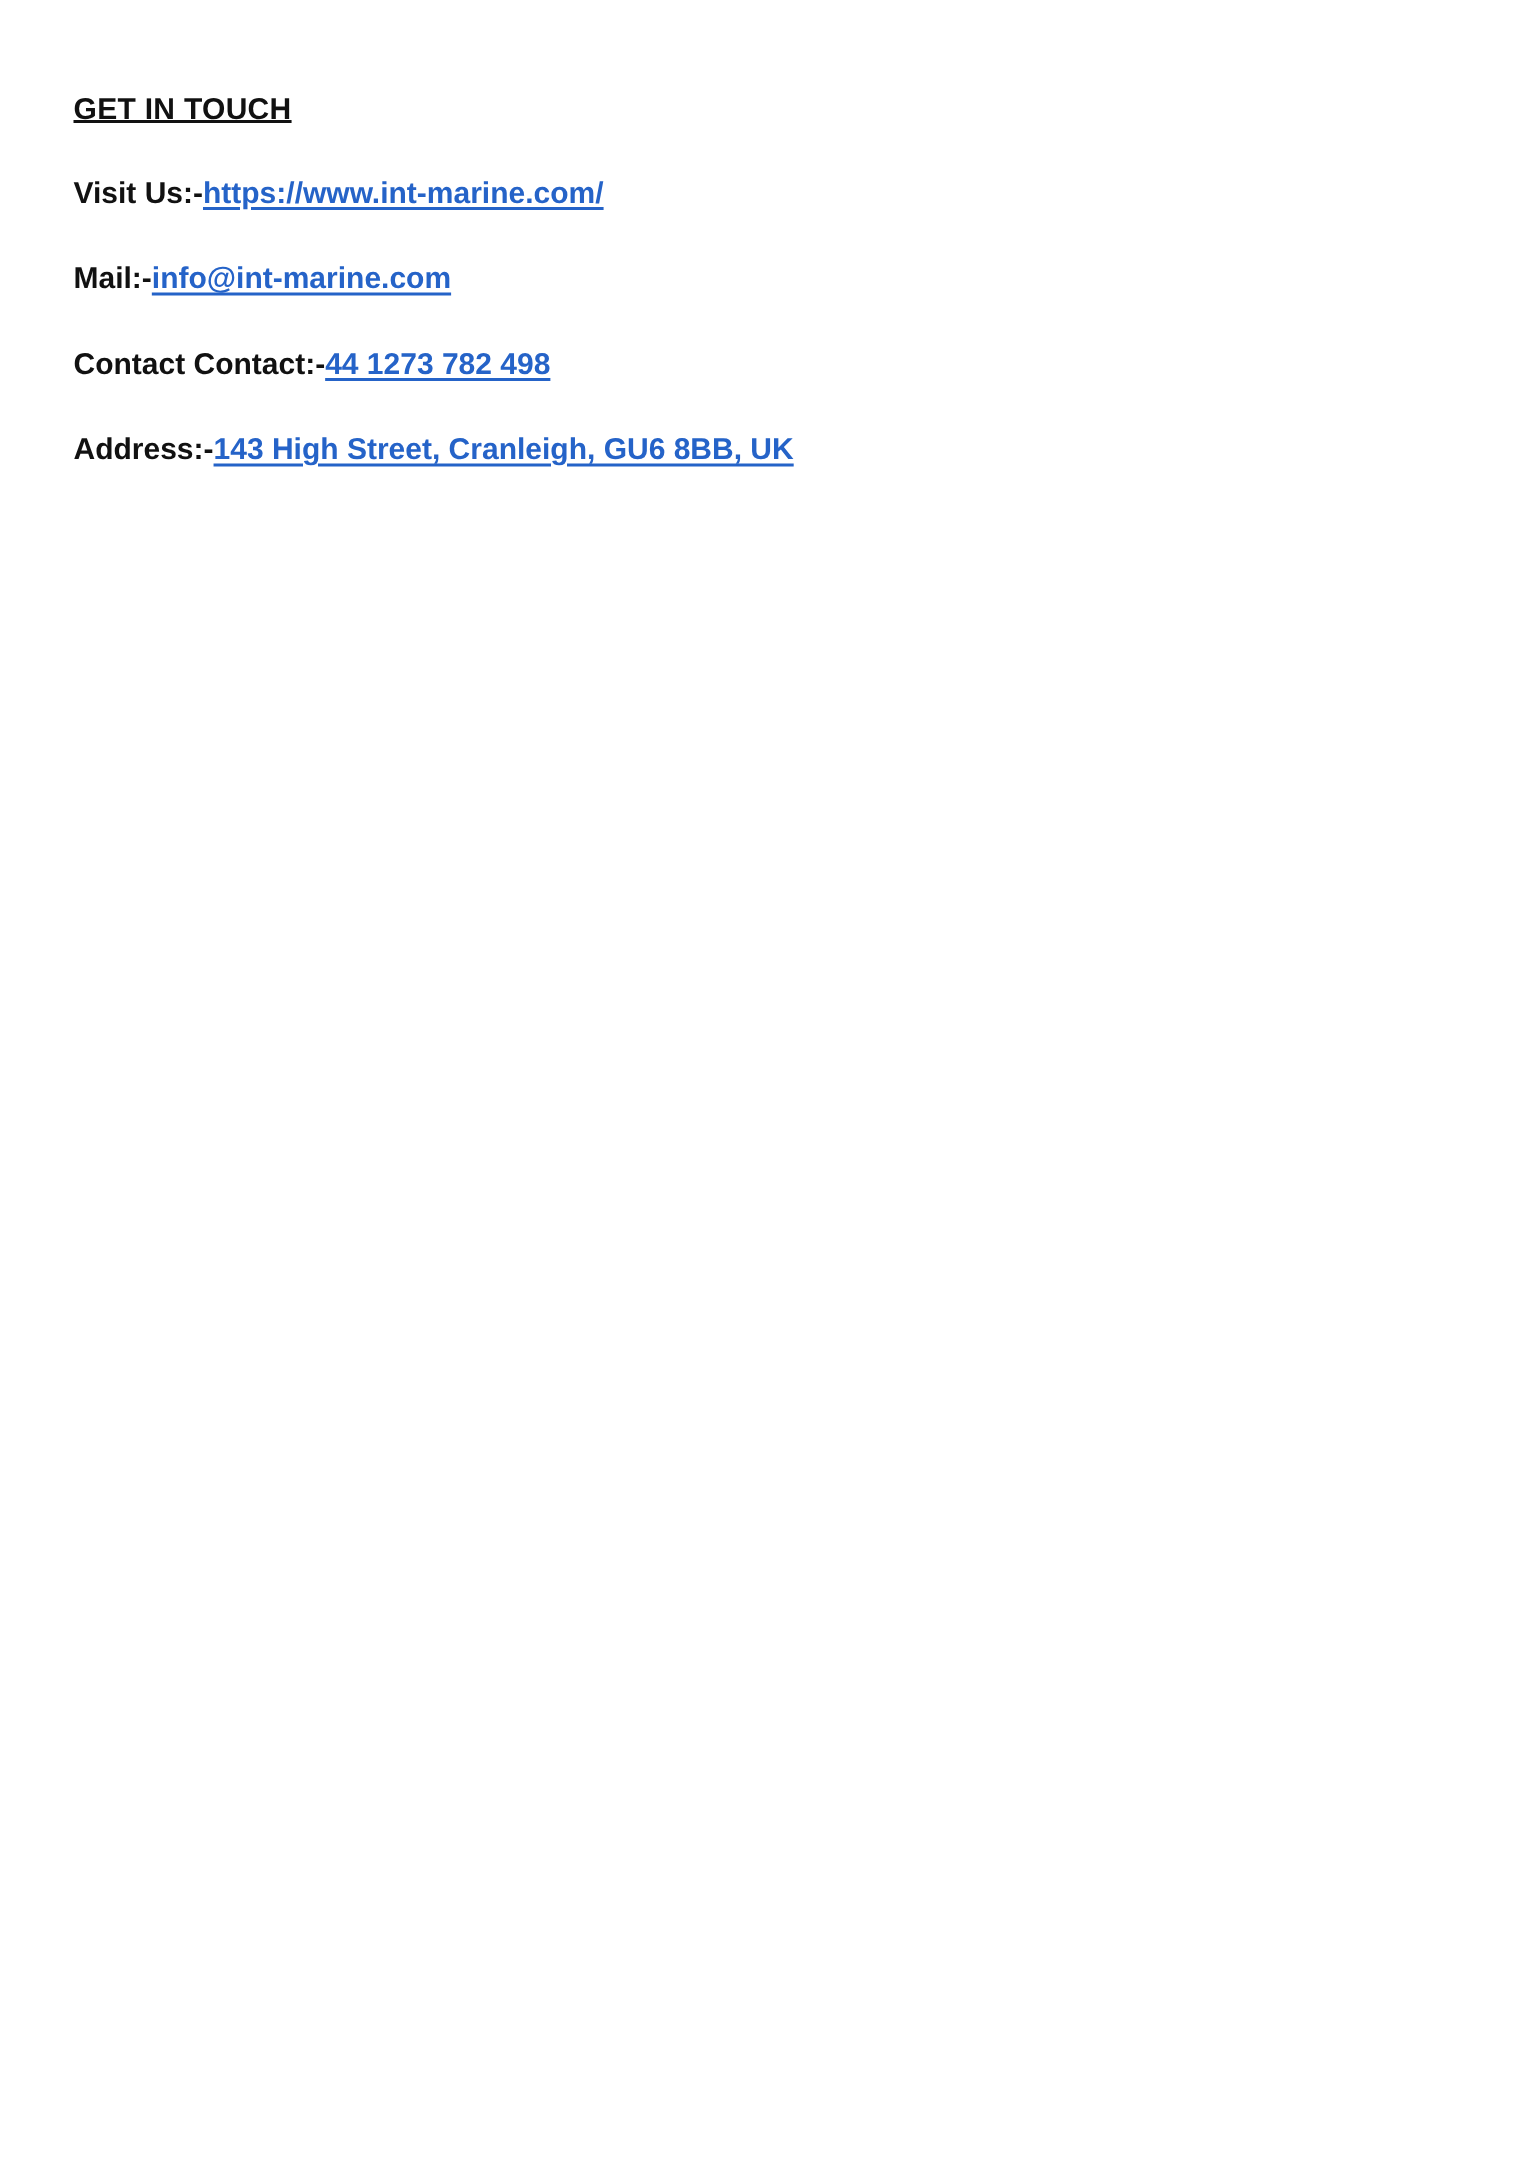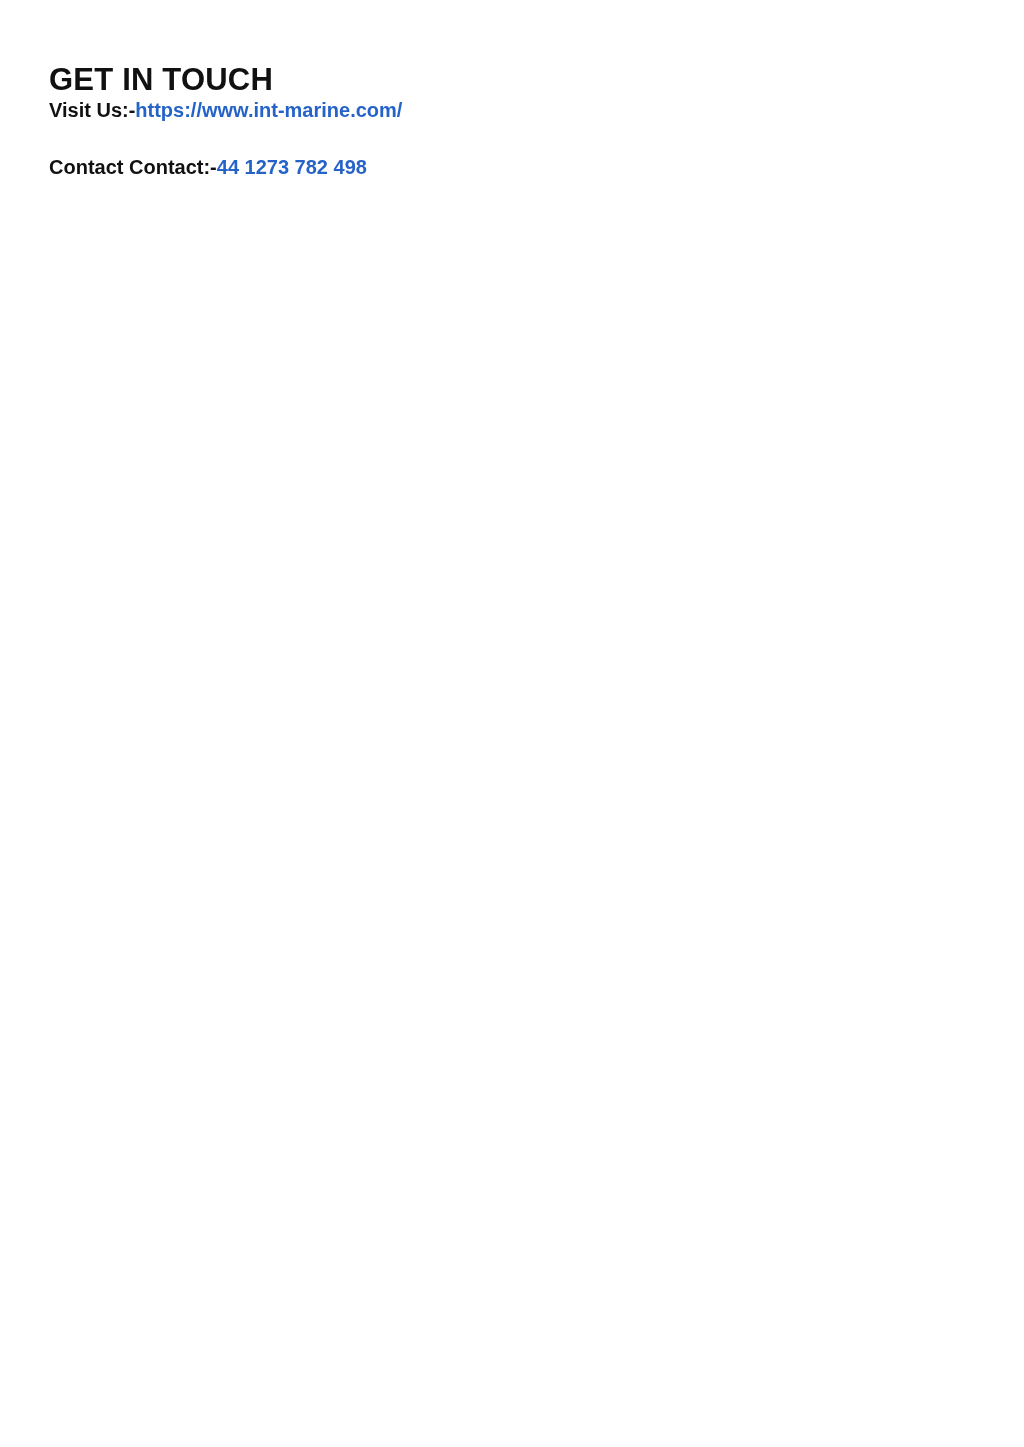--- a/index.html
+++ b/index.html
@@ -9,52 +9,61 @@
     background: #ffffff;
     font-family: "Liberation Sans", "DejaVu Sans", sans-serif;
   }
   .page {
     width: 1024px;
     height: 1447px;
     background: var(--bg-color, #ffffff);
     padding: 62px 49px 0 49px;
   }
   .page-title {
-    font-size: 31px;
+    font-size: 20px;
     font-weight: 700;
     color: var(--text-color, #111111);
     letter-spacing: 0.2px;
+    margin-bottom: 32px;
+    text-decoration: underline;
   }
   .contact-row {
     font-size: 20px;
     font-weight: 700;
     color: var(--text-color, #111111);
     margin-bottom: 33px;
     line-height: 1.2;
   }
   .contact-label {
     color: var(--text-color, #111111);
   }
   .contact-link {
     color: var(--link-color, #2563c8);
+    text-decoration: underline;
     text-underline-offset: 3px;
     text-decoration-thickness: 2px;
     cursor: pointer;
   }
 </style>
 </head>
 <body>
 
 <div class="page">
 
   <h1 class="page-title">GET IN TOUCH</h1>
 
   <div class="contact-row">
     <span class="contact-label">Visit Us:-</span><a class="contact-link">https://www.int-marine.com/</a>
   </div>
 
+  <div class="contact-row">
+    <span class="contact-label">Mail:-</span><a class="contact-link">info@int-marine.com</a>
+  </div>
 
   <div class="contact-row">
     <span class="contact-label">Contact Contact:-</span><a class="contact-link">44 1273 782 498</a>
   </div>
 
+  <div class="contact-row">
+    <span class="contact-label">Address:-</span><a class="contact-link">143 High Street, Cranleigh, GU6 8BB, UK</a>
+  </div>
 
 </div>
 
 </body></html>

